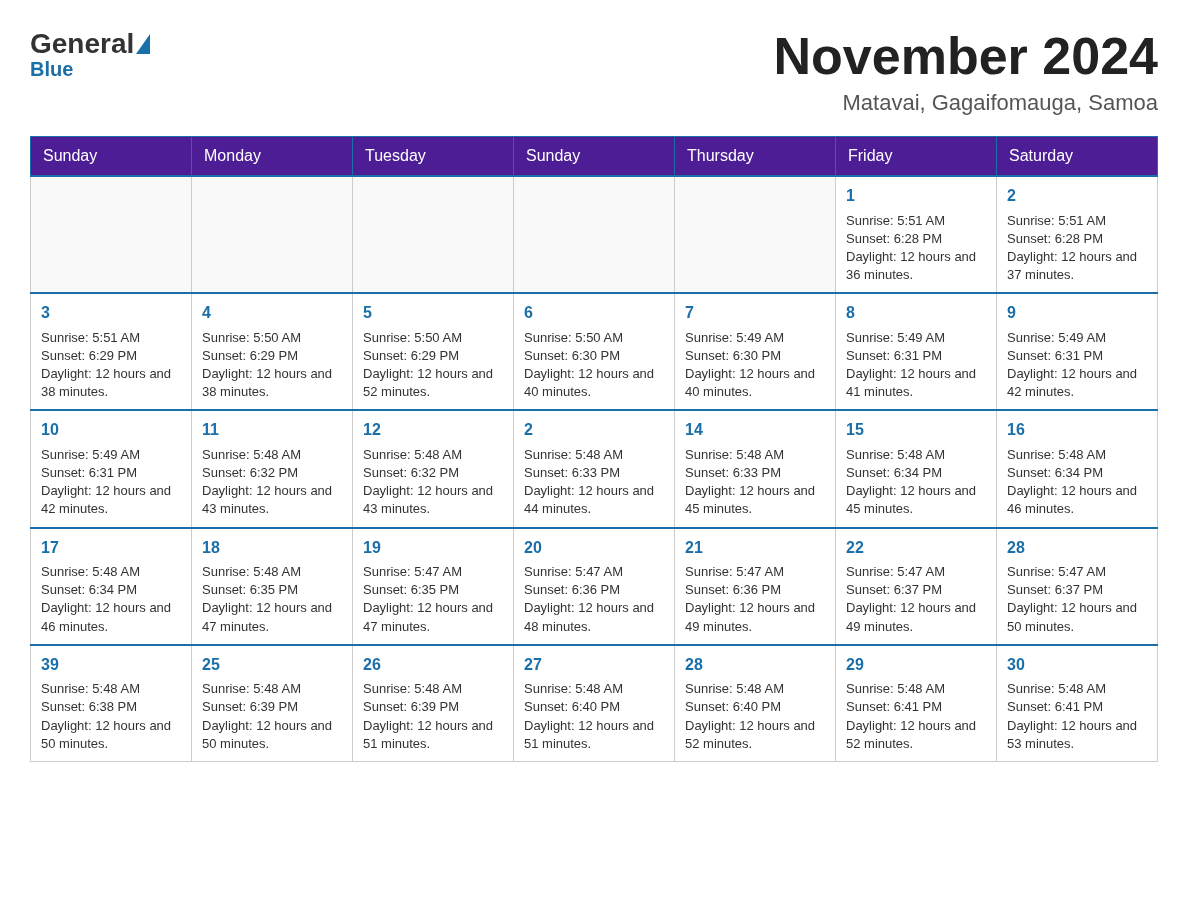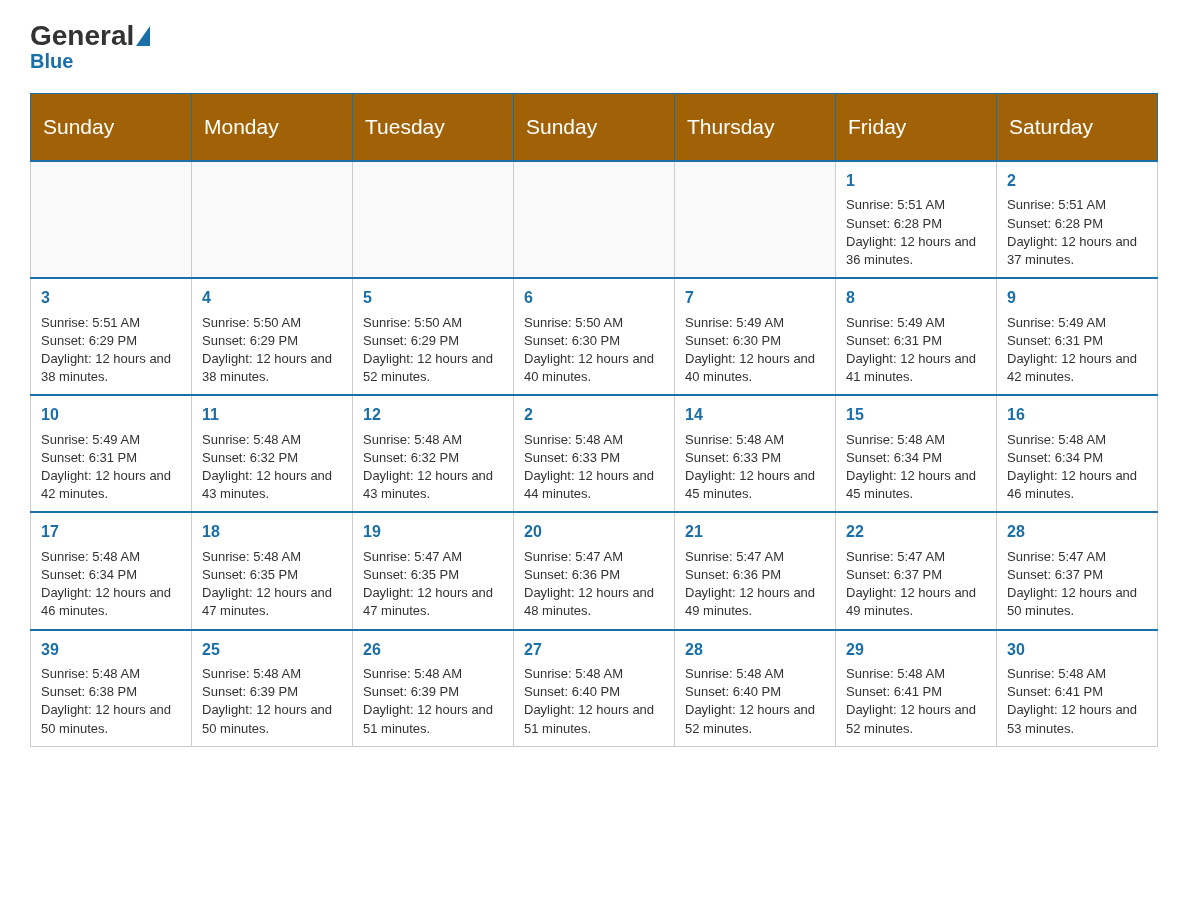--- a/index.html
+++ b/index.html
@@ -9,20 +9,21 @@
       color: #333;
       width: 1188px;
       min-height: 918px;
       padding: 20px 30px;
     }
     .header {
       display: flex;
       justify-content: space-between;
       align-items: flex-start;
       margin-bottom: 20px;
+      margin-top: 8px;
     }
     .logo {
       display: flex;
       flex-direction: column;
       align-items: flex-start;
     }
     .logo-text {
       font-size: 28px;
       font-weight: bold;
       color: #333;
@@ -58,25 +59,25 @@
       font-size: 22px;
       color: #555;
       margin-top: 5px;
     }
     .calendar {
       width: 100%;
       border-collapse: collapse;
       border: 1px solid #aaa;
     }
     .calendar th {
-      background: #a16207;
+      background: #4c1d95;
       color: #fff;
       text-align: left;
-      padding: 21px 12px;
-      font-size: 21px;
+      padding: 10px 12px;
+      font-size: 16px;
       font-weight: normal;
       border: 1px solid #1a6fa8;
     }
     .calendar td {
       vertical-align: top;
       padding: 8px 10px;
       border: 1px solid #ccc;
       width: 14.28%;
       min-height: 90px;
       font-size: 13px;
@@ -103,20 +104,24 @@
 </head>
 <body>
 
 <div class="header">
   <div class="logo">
     <div class="logo-text">
       <span class="logo-general">General</span>
         <span class="logo-triangle"></span>
     </div>
     <div class="logo-blue">Blue</div>
+  </div>
+  <div class="title-section">
+    <div class="month-title">November 2024</div>
+    <div class="subtitle">Matavai, Gagaifomauga, Samoa</div>
   </div>
 </div>
 
 <table class="calendar">
   <thead>
     <tr>
       <th>Sunday</th>
       <th>Monday</th>
       <th>Tuesday</th>
       <th>Sunday</th>

